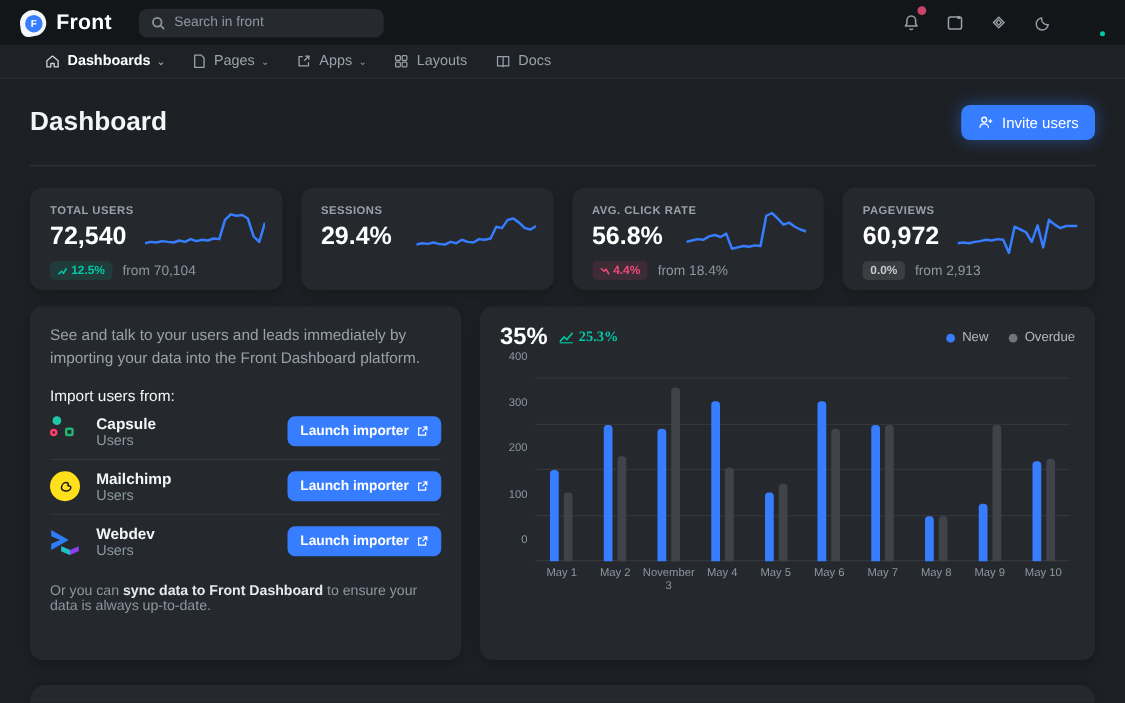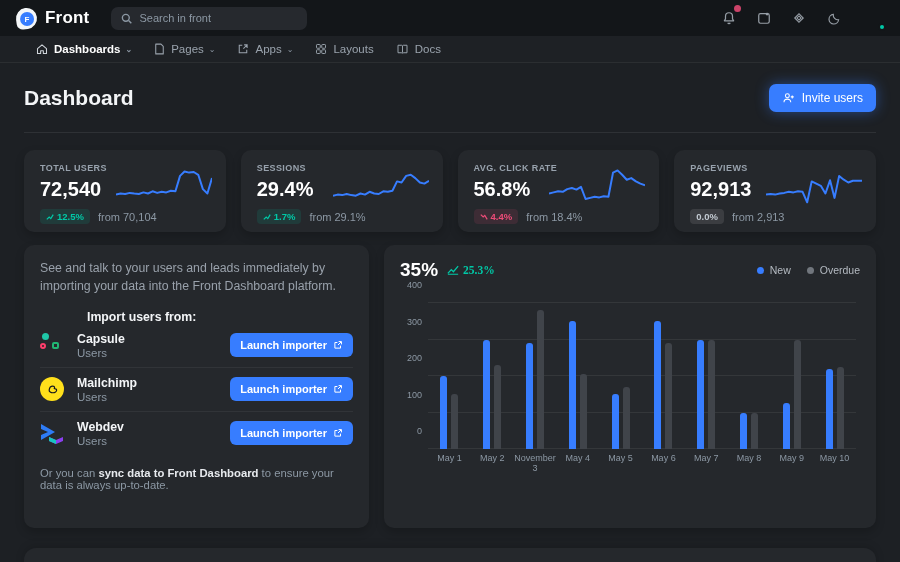--- a/index.html
+++ b/index.html
@@ -102,21 +102,21 @@
     height:283px; overflow:hidden;
   }
   .card-header {
     display:flex; align-items:center; justify-content:space-between;
     padding:11px 16px; border-bottom:1px solid rgba(255,255,255,.07);
   }
   .card-title { font-size:13px; font-weight:bold; color:#f3f5f7; }
   .kebab { color:#8c98a4; font-size:13px; cursor:pointer; letter-spacing:1px; padding:0 3px; }
   .card-body { padding:14px 16px; }
   .import-desc { font-size:12.3px; line-height:1.5; color:#99a1ab; }
-  .import-subtitle { font-size:12.3px; font-weight:bold; color:#f3f5f7; margin-top:14px;margin-left:47px; }
+  .import-subtitle { font-size:12.3px; font-weight:normal; color:#f3f5f7; margin-top:14px; }
   .import-row {
     display:flex; align-items:center; gap:11px; padding:8px 0;
     border-bottom:1px solid rgba(255,255,255,.06);
   }
   .import-row:last-of-type { border-bottom:none; }
   .import-icon { width:26px; height:26px; flex:none; position:relative; }
   .import-name { font-size:12.3px; font-weight:bold; color:#f3f5f7; }
   .import-sub { font-size:11.5px; color:#8c98a4; margin-top:1px; }
   .btn-launch {
     margin-left:auto; display:flex; align-items:center; gap:6px;
@@ -281,29 +281,20 @@
       </span>
       <span class="stat-from">from 70,104</span>
     </div>
     <svg class="sparkline" viewBox="0 0 100 46" preserveAspectRatio="none">
         <polyline points="0.0,28.6 4.8,27.5 9.5,28.0 14.3,26.9 19.0,27.5 23.8,28.0 28.6,26.4 33.3,27.5 38.1,25.3 42.9,26.9 47.6,25.8 52.4,26.4 57.1,24.8 61.9,25.3 66.7,9.9 71.4,5.5 76.2,6.6 81.0,6.0 85.7,8.8 90.5,23.1 95.2,27.5 100.0,12.1" fill="none" stroke="#377dff" stroke-width="2" stroke-linejoin="round" vector-effect="non-scaling-stroke"></polyline>
       </svg>
   </div>
   <div class="stat-card">
     <div class="stat-label">Sessions</div>
     <div class="stat-value">29.4%</div>
-    <div class="stat-bottom">
-      <span class="badge success">
-        <svg width="8" height="8" viewBox="0 0 10 10">
-            <path d="M1 8 4 5l2 2 3-5" fill="none" stroke="#00c9a7" stroke-width="1.5"></path>
-          </svg>
-        <span>1.7%</span>
-      </span>
-      <span class="stat-from">from 29.1%</span>
-    </div>
     <svg class="sparkline" viewBox="0 0 100 46" preserveAspectRatio="none">
         <polyline points="0.0,29.7 4.8,28.6 9.5,29.1 14.3,28.0 19.0,29.1 23.8,29.7 28.6,27.5 33.3,28.6 38.1,25.8 42.9,27.5 47.6,28.0 52.4,25.3 57.1,25.8 61.9,24.8 66.7,15.4 71.4,16.5 76.2,9.9 81.0,8.8 85.7,12.1 90.5,16.5 95.2,17.6 100.0,14.8" fill="none" stroke="#377dff" stroke-width="2" stroke-linejoin="round" vector-effect="non-scaling-stroke"></polyline>
       </svg>
   </div>
   <div class="stat-card">
     <div class="stat-label">Avg. click rate</div>
     <div class="stat-value">56.8%</div>
     <div class="stat-bottom">
       <span class="badge danger">
         <svg width="8" height="8" viewBox="0 0 10 10">
@@ -312,21 +303,21 @@
         <span>4.4%</span>
       </span>
       <span class="stat-from">from 18.4%</span>
     </div>
     <svg class="sparkline" viewBox="0 0 100 46" preserveAspectRatio="none">
         <polyline points="0.0,27.5 4.8,26.4 9.5,25.3 14.3,25.8 19.0,23.1 23.8,22.0 28.6,23.6 33.3,20.9 38.1,33.0 42.9,31.9 47.6,30.8 52.4,31.4 57.1,30.3 61.9,30.8 66.7,6.6 71.4,4.4 76.2,8.8 81.0,13.7 85.7,12.1 90.5,15.4 95.2,17.6 100.0,19.2" fill="none" stroke="#377dff" stroke-width="2" stroke-linejoin="round" vector-effect="non-scaling-stroke"></polyline>
       </svg>
   </div>
   <div class="stat-card">
     <div class="stat-label">Pageviews</div>
-    <div class="stat-value">92,913</div>
+    <div class="stat-value">60,972</div>
     <div class="stat-bottom">
       <span class="badge neutral">
         <span>0.0%</span>
       </span>
       <span class="stat-from">from 2,913</span>
     </div>
     <svg class="sparkline" viewBox="0 0 100 46" preserveAspectRatio="none">
         <polyline points="0.0,28.6 4.8,28.0 9.5,28.6 14.3,27.5 19.0,26.9 23.8,25.8 28.6,26.4 33.3,25.3 38.1,25.8 42.9,36.3 47.6,15.4 52.4,17.6 57.1,19.8 61.9,27.5 66.7,14.3 71.4,31.9 76.2,9.9 81.0,13.7 85.7,16.5 90.5,14.8 95.2,14.8 100.0,14.8" fill="none" stroke="#377dff" stroke-width="2" stroke-linejoin="round" vector-effect="non-scaling-stroke"></polyline>
       </svg>
   </div>

